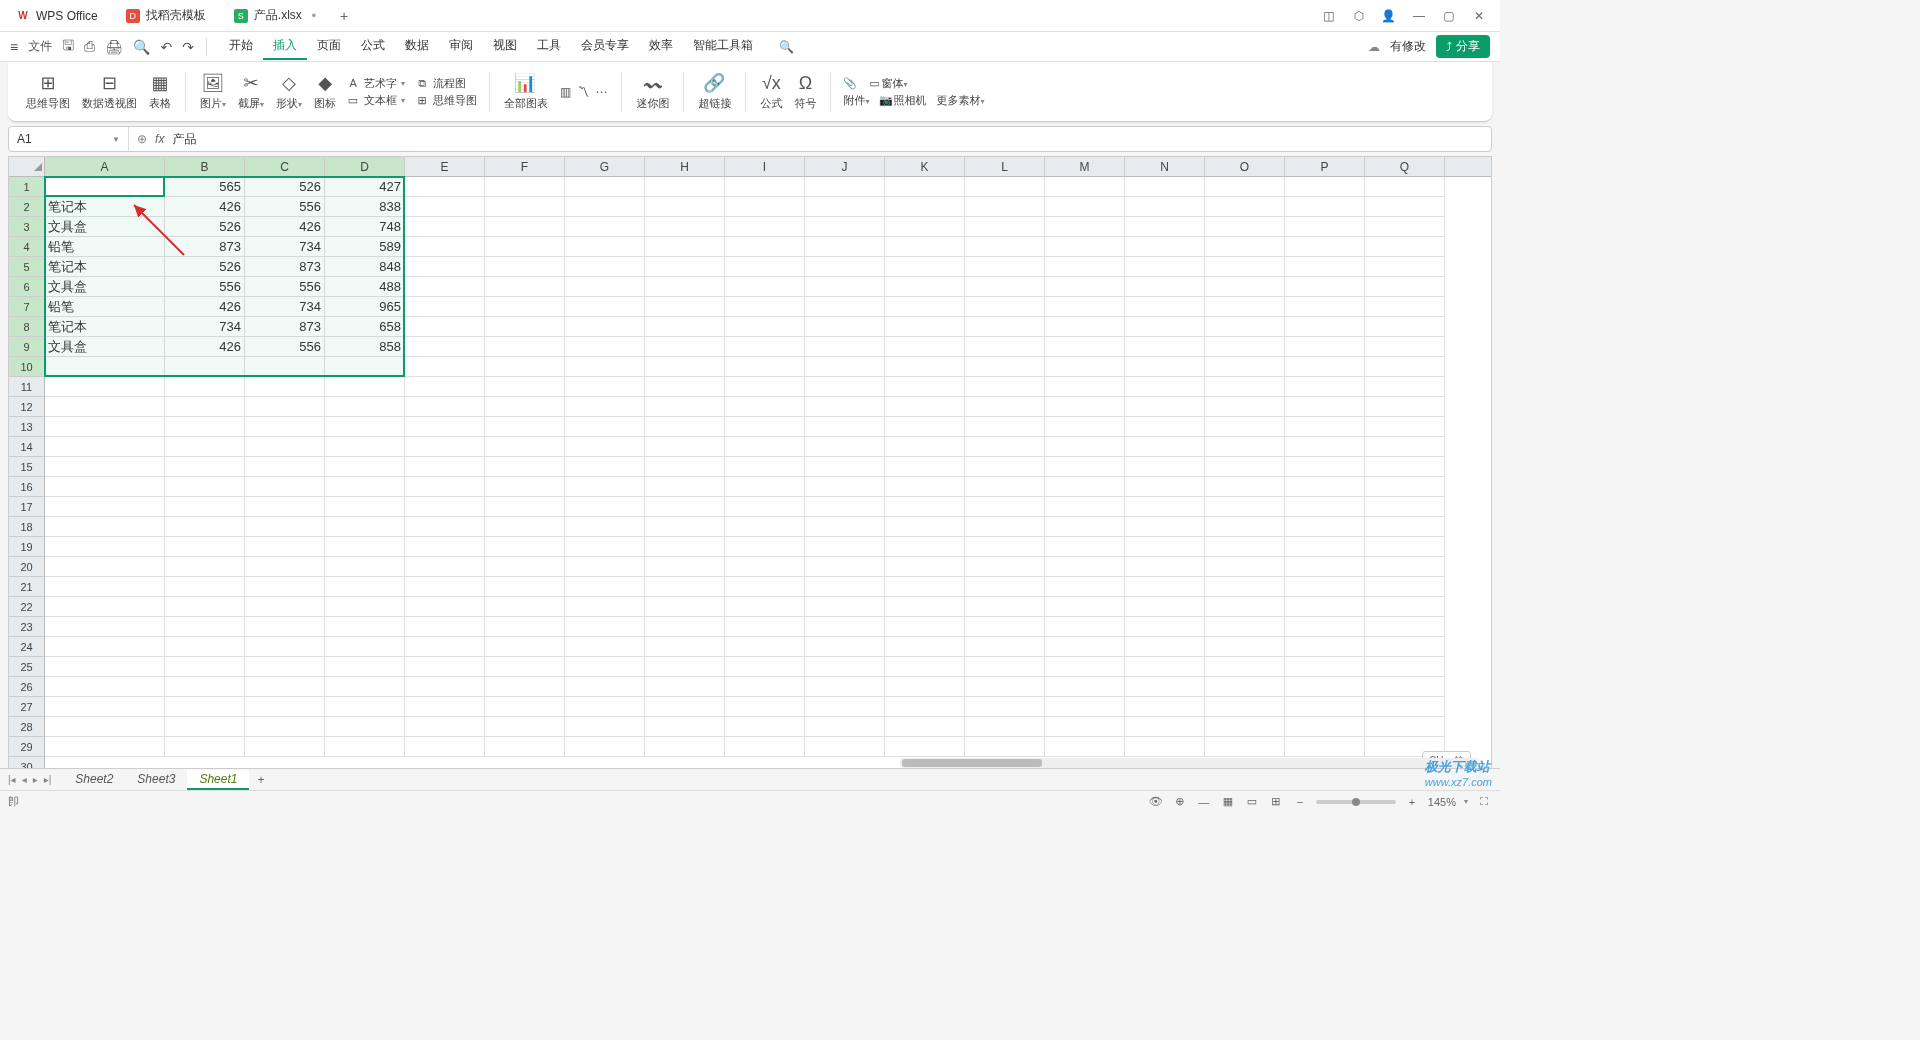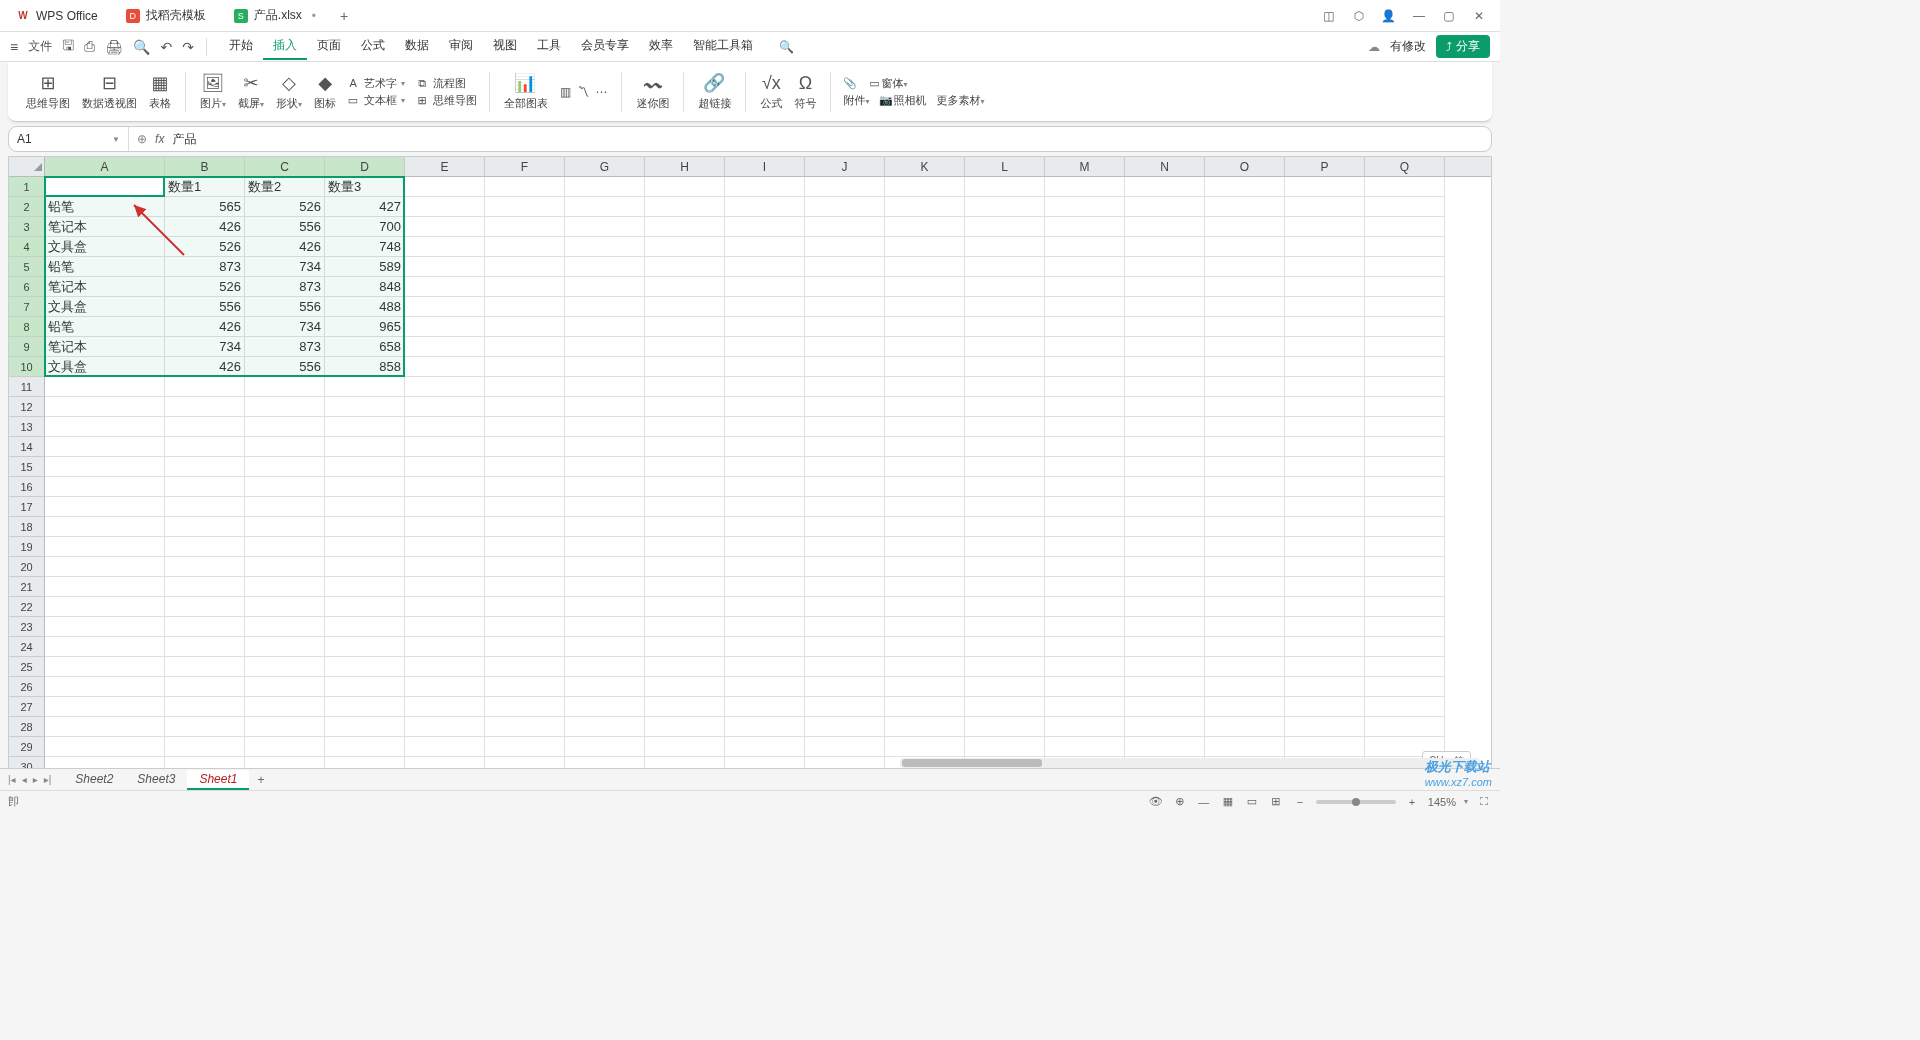--- a/index.html
+++ b/index.html
@@ -24,21 +24,21 @@
 .menuright { margin-left: auto; display: flex; align-items: center; gap: 10px; }
 .btn-share { background: #0a9d6a; color: #fff; padding: 3px 10px; border-radius: 4px; display: flex; align-items: center; gap: 4px; font-size: 12px; }
 .ribbon { height: 60px; background: #fff; border-bottom: 1px solid #ccc; border-radius: 0 0 8px 8px; display: flex; align-items: center; padding: 4px 12px; margin: 0 8px; box-shadow: 0 1px 3px rgba(0,0,0,0.08); }
 .rgroup { display: flex; flex-direction: column; align-items: center; gap: 2px; padding: 0 6px; cursor: pointer; }
 .rgroup .ricon { width: 22px; height: 22px; display: flex; align-items: center; justify-content: center; color: #555; font-size: 18px; }
 .rgroup .rlbl { font-size: 11px; color: #444; white-space: nowrap; }
 .rsep { width: 1px; height: 40px; background: #e0e0e0; margin: 0 8px; }
 .rsmall { display: flex; flex-direction: column; gap: 2px; padding: 0 4px; }
 .rsrow { display: flex; align-items: center; gap: 4px; font-size: 11px; color: #444; cursor: pointer; }
 .rsrow .sicon { width: 14px; height: 14px; display: inline-flex; align-items: center; justify-content: center; color: #555; }
-.formulabar { height: 26px; background: #fff; display: flex; align-items: center; border: 1px solid #ccc; margin: 4px 8px 0; border-radius: 9px; }
+.formulabar { height: 26px; background: #fff; display: flex; align-items: center; border: 1px solid #ccc; margin: 4px 8px 0; border-radius: 4px; }
 .namebox { width: 120px; padding: 0 8px; border-right: 1px solid #ddd; height: 100%; display: flex; align-items: center; justify-content: space-between; }
 .namebox .dd { color: #888; font-size: 8px; }
 .fxarea { display: flex; align-items: center; gap: 8px; padding: 0 8px; flex: 1; }
 .fxarea .fx { font-style: italic; color: #666; }
 .grid { position: relative; margin: 4px 8px 0; background: #fff; height: 614px; border: 1px solid #ccc; overflow: hidden; }
 .colheads { display: flex; position: absolute; top: 0; left: 0; right: 0; height: 20px; background: #e8ebee; border-bottom: 1px solid #bbb; }
 .chcorner { width: 36px; border-right: 1px solid #bbb; background: #e8ebee; display:flex;align-items:center;justify-content:flex-end;padding-right:2px; }
 .chcorner svg { width: 8px; height: 8px; }
 .ch { width: 80px; text-align: center; border-right: 1px solid #ccc; line-height: 20px; color: #444; font-size: 12px; }
 .ch.sel { background: #c8e6c9; }
@@ -52,21 +52,21 @@
 .cell.wide { width: 120px; }
 .ch.wide { width: 120px; }
 .selrect { position: absolute; border: 2px solid #0a9d6a; pointer-events: none; }
 .activecell { position: absolute; border: 2px solid #0a9d6a; background: #fff; pointer-events: none; }
 .selrange { position: absolute; background: rgba(10,157,106,0.06); pointer-events: none; }
 .arrow { position: absolute; width: 80px; height: 80px; pointer-events: none; }
 .sheettabs { position: absolute; bottom: 22px; left: 0; right: 0; height: 22px; background: #f5f5f5; display: flex; align-items: center; padding: 0 8px; border-top: 1px solid #ccc; }
 .stnav { display: flex; gap: 6px; color: #888; }
 .stnav span { cursor: pointer; font-size: 10px; }
 .stitem { padding: 2px 12px; color: #555; cursor: pointer; }
-.stitem.active { color: #b91c1c; border-bottom: 2px solid #0a9d6a; font-weight: 500; background: #fff; }
+.stitem.active { color: #4d7c0f; border-bottom: 2px solid #0a9d6a; font-weight: 500; background: #fff; }
 .stadd { padding: 0 8px; color: #666; cursor: pointer; }
 .hscroll { position: absolute; right: 20px; bottom: 22px; width: 580px; height: 10px; background: #eee; border-radius: 4px; }
 .hscroll .th { width: 140px; height: 8px; background: #bbb; border-radius: 3px; margin: 1px 0 0 2px; }
 .statusbar { position: absolute; bottom: 0; left: 0; right: 0; height: 22px; background: #f5f5f5; display: flex; align-items: center; padding: 0 8px; border-top: 1px solid #ddd; color: #666; font-size: 11px; }
 .statusbar .sright { margin-left: auto; display: flex; align-items: center; gap: 8px; }
 .statusbar .sicon { width: 16px; height: 16px; display: inline-flex; align-items: center; justify-content: center; cursor: pointer; }
 .zoomslider { width: 80px; height: 4px; background: #ccc; border-radius: 2px; position: relative; }
 .zoomslider .zk { width: 8px; height: 8px; background: #888; border-radius: 50%; position: absolute; top: -2px; left: 36px; }
 .langbadge { position: absolute; right: 20px; top: 594px; background: #fff; border: 1px solid #ccc; border-radius: 3px; padding: 2px 6px; font-size: 10px; color: #666; }
 .watermark { position: absolute; right: 8px; bottom: 24px; font-size: 11px; color: #4aa3e0; font-style: italic; }
@@ -295,39 +295,20 @@
       <div class="rh">24</div>
       <div class="rh">25</div>
       <div class="rh">26</div>
       <div class="rh">27</div>
       <div class="rh">28</div>
       <div class="rh">29</div>
       <div class="rh">30</div>
     </div>
   <div class="cells" id="cells">
       <div class="row">
-        <div class="cell wide">产品</div>
-        <div class="cell">数量1</div>
-        <div class="cell">数量2</div>
-        <div class="cell">数量3</div>
-        <div class="cell"></div>
-        <div class="cell"></div>
-        <div class="cell"></div>
-        <div class="cell"></div>
-        <div class="cell"></div>
-        <div class="cell"></div>
-        <div class="cell"></div>
-        <div class="cell"></div>
-        <div class="cell"></div>
-        <div class="cell"></div>
-        <div class="cell"></div>
-        <div class="cell"></div>
-        <div class="cell"></div>
-      </div>
-      <div class="row">
         <div class="cell wide">铅笔</div>
         <div class="cell num">565</div>
         <div class="cell num">526</div>
         <div class="cell num">427</div>
         <div class="cell"></div>
         <div class="cell"></div>
         <div class="cell"></div>
         <div class="cell"></div>
         <div class="cell"></div>
         <div class="cell"></div>
@@ -336,21 +317,21 @@
         <div class="cell"></div>
         <div class="cell"></div>
         <div class="cell"></div>
         <div class="cell"></div>
         <div class="cell"></div>
       </div>
       <div class="row">
         <div class="cell wide">笔记本</div>
         <div class="cell num">426</div>
         <div class="cell num">556</div>
-        <div class="cell num">700</div>
+        <div class="cell num">838</div>
         <div class="cell"></div>
         <div class="cell"></div>
         <div class="cell"></div>
         <div class="cell"></div>
         <div class="cell"></div>
         <div class="cell"></div>
         <div class="cell"></div>
         <div class="cell"></div>
         <div class="cell"></div>
         <div class="cell"></div>

